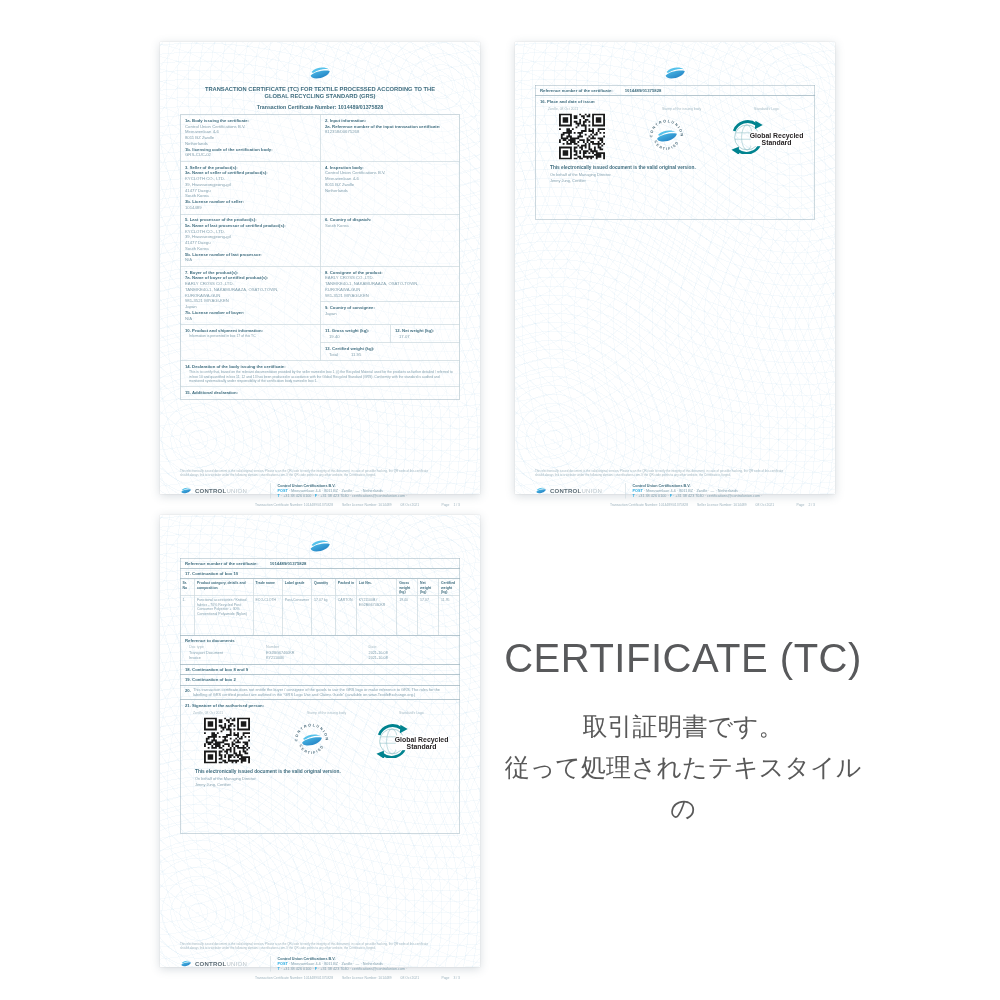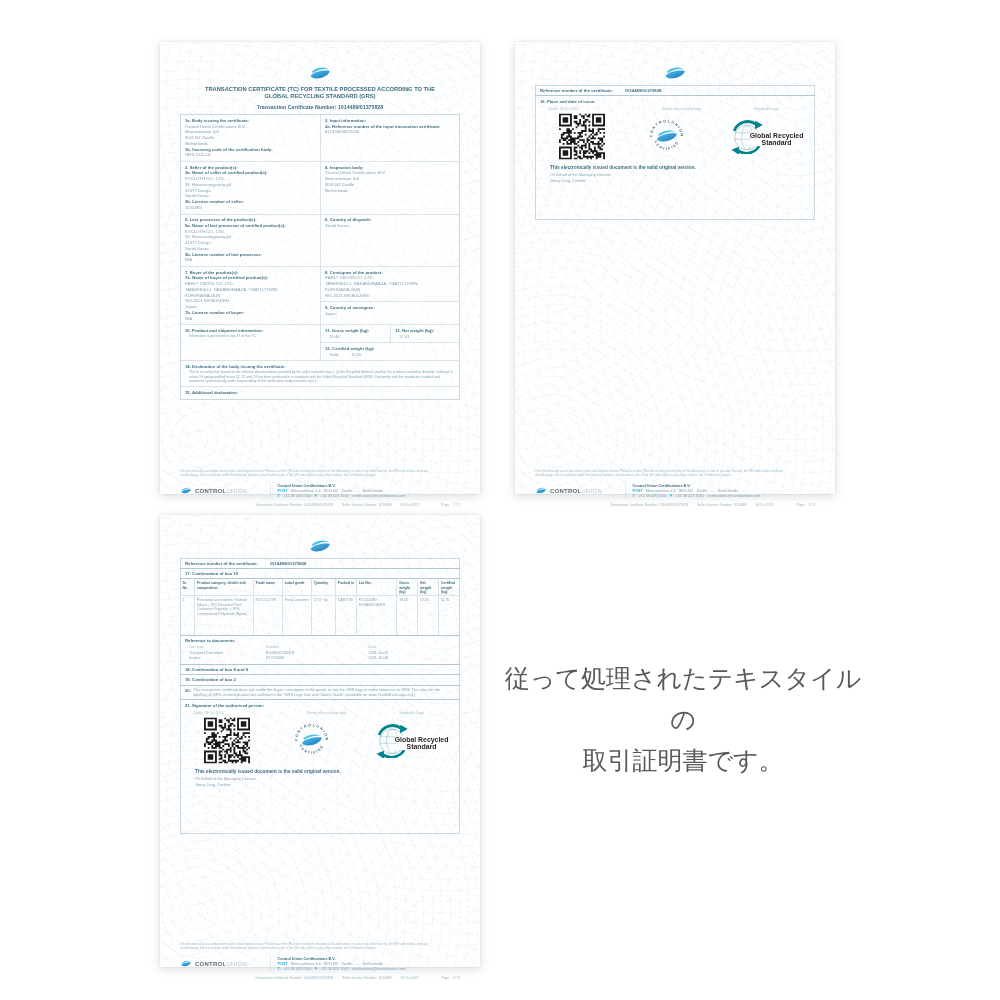--- a/index.html
+++ b/index.html
@@ -545,20 +545,21 @@
             <span>Page</span>
             <span>3 / 3</span>
           </div>
         </div>
       </div>
     </div>
   </div>
 
   <div class="aside">
     <div class="aside-title">
+      <div>CERTIFICATE (TC)</div>
     </div>
     <div class="aside-jp">
+      <div>取引証明書です。</div>
       <div>従って処理されたテキスタイルの</div>
-      <div>取引証明書です。</div>
     </div>
   </div>
 
 </div>
 
 </body></html>

